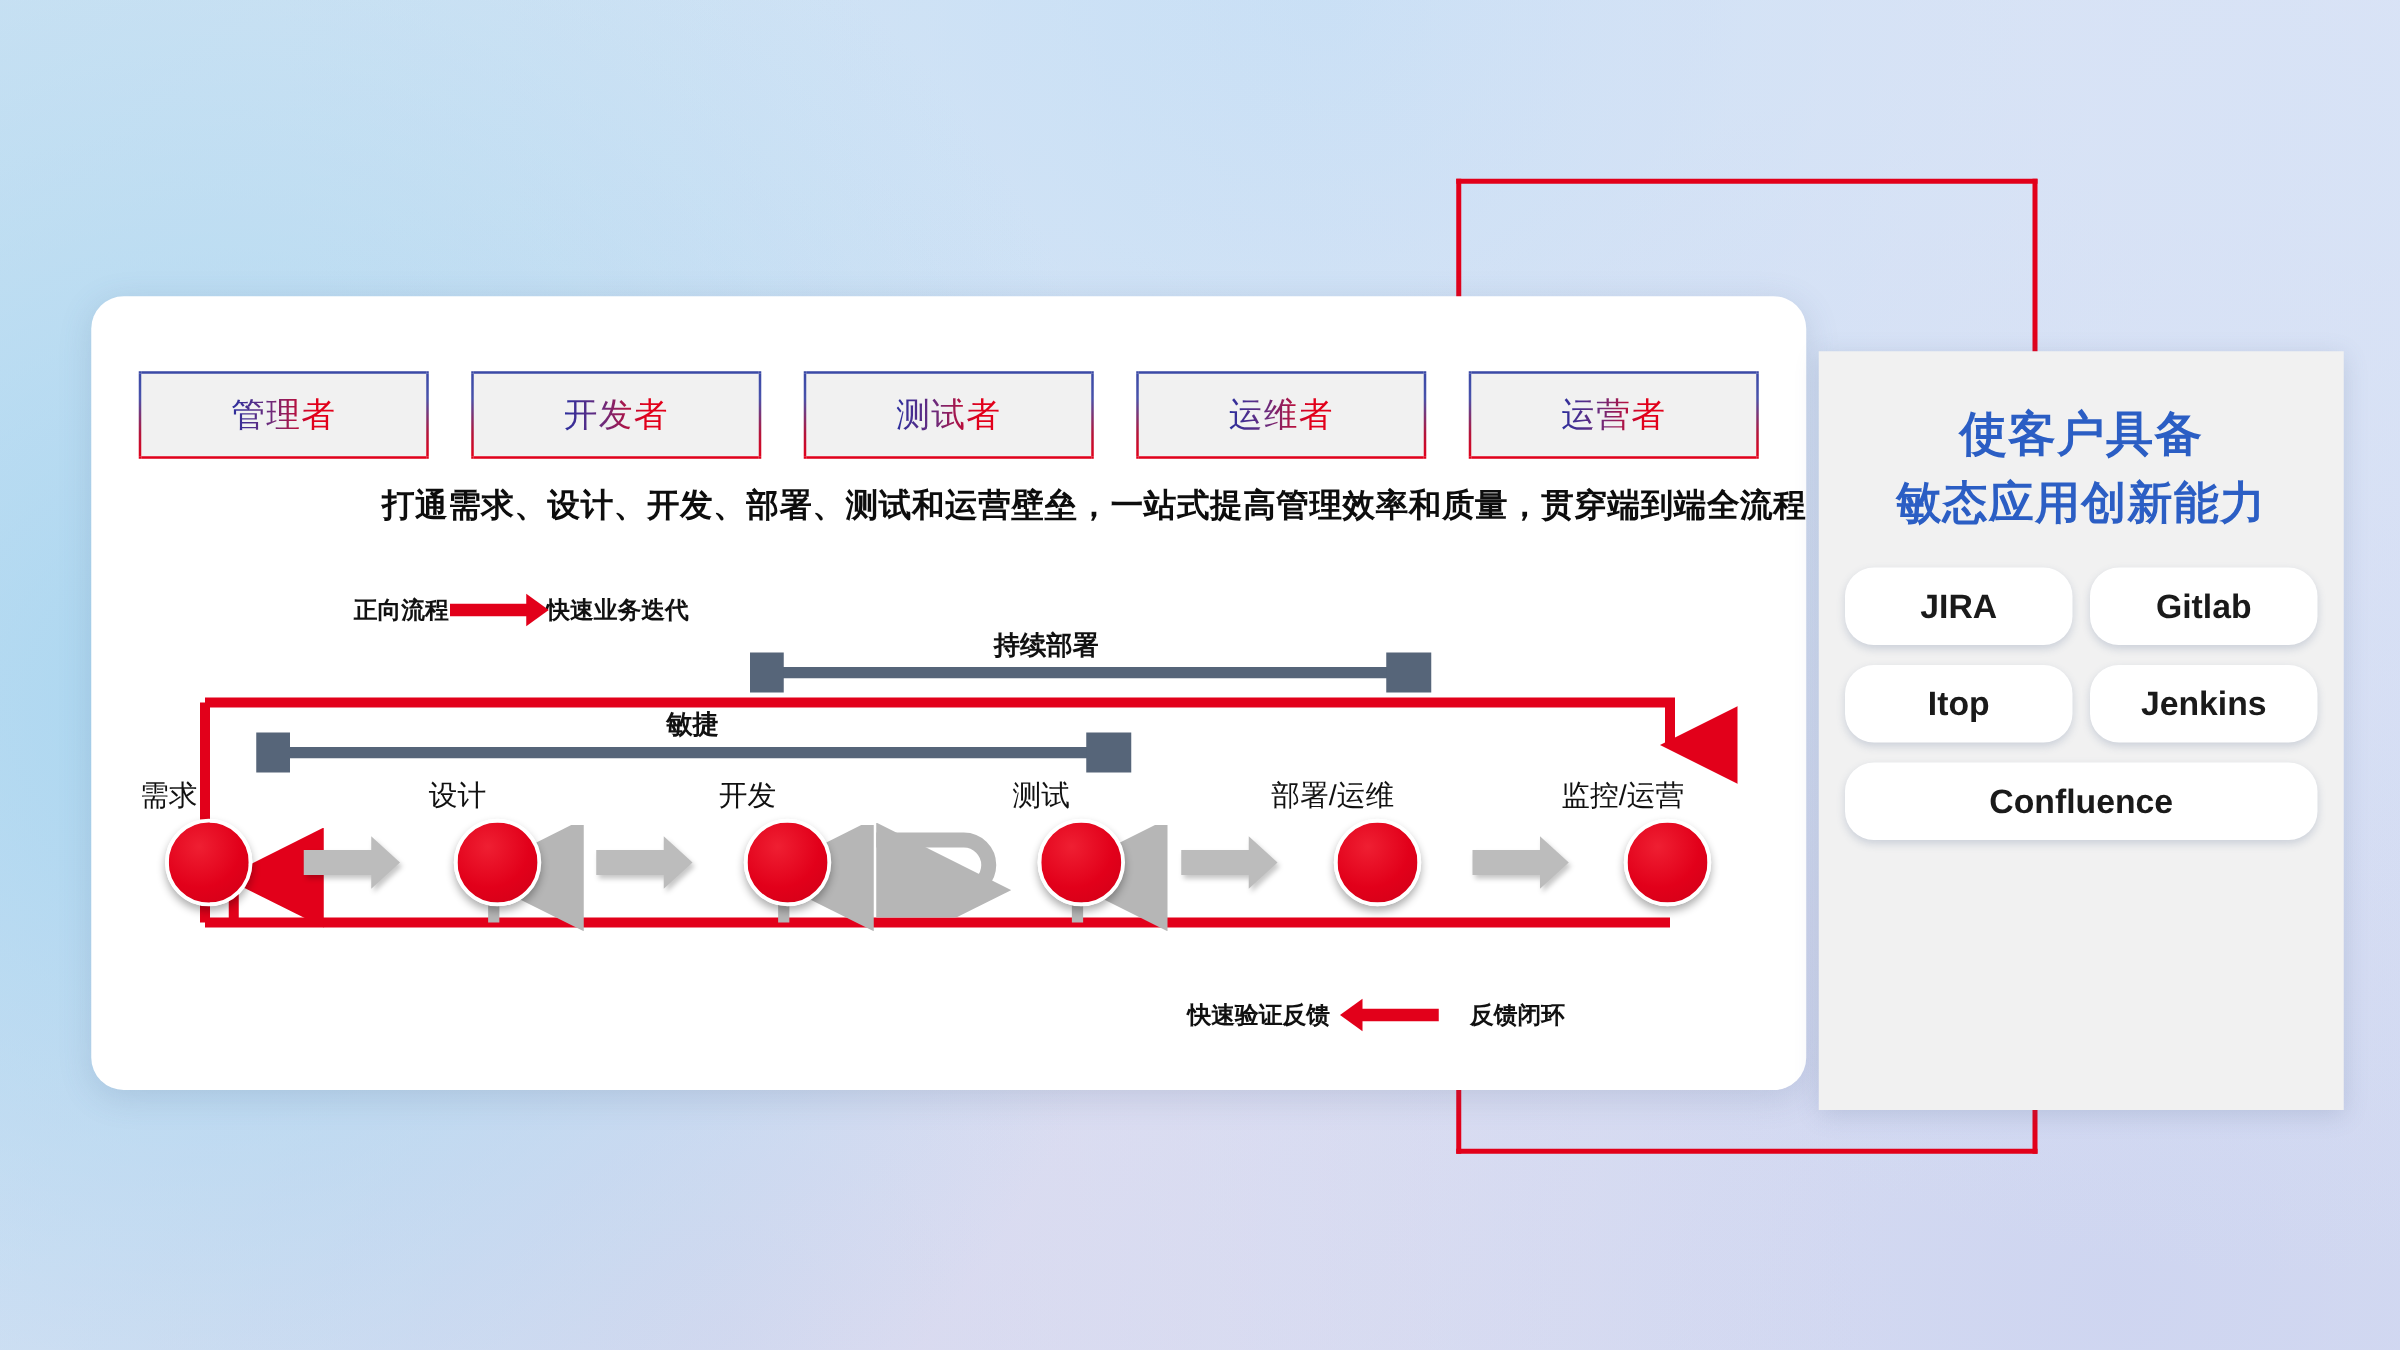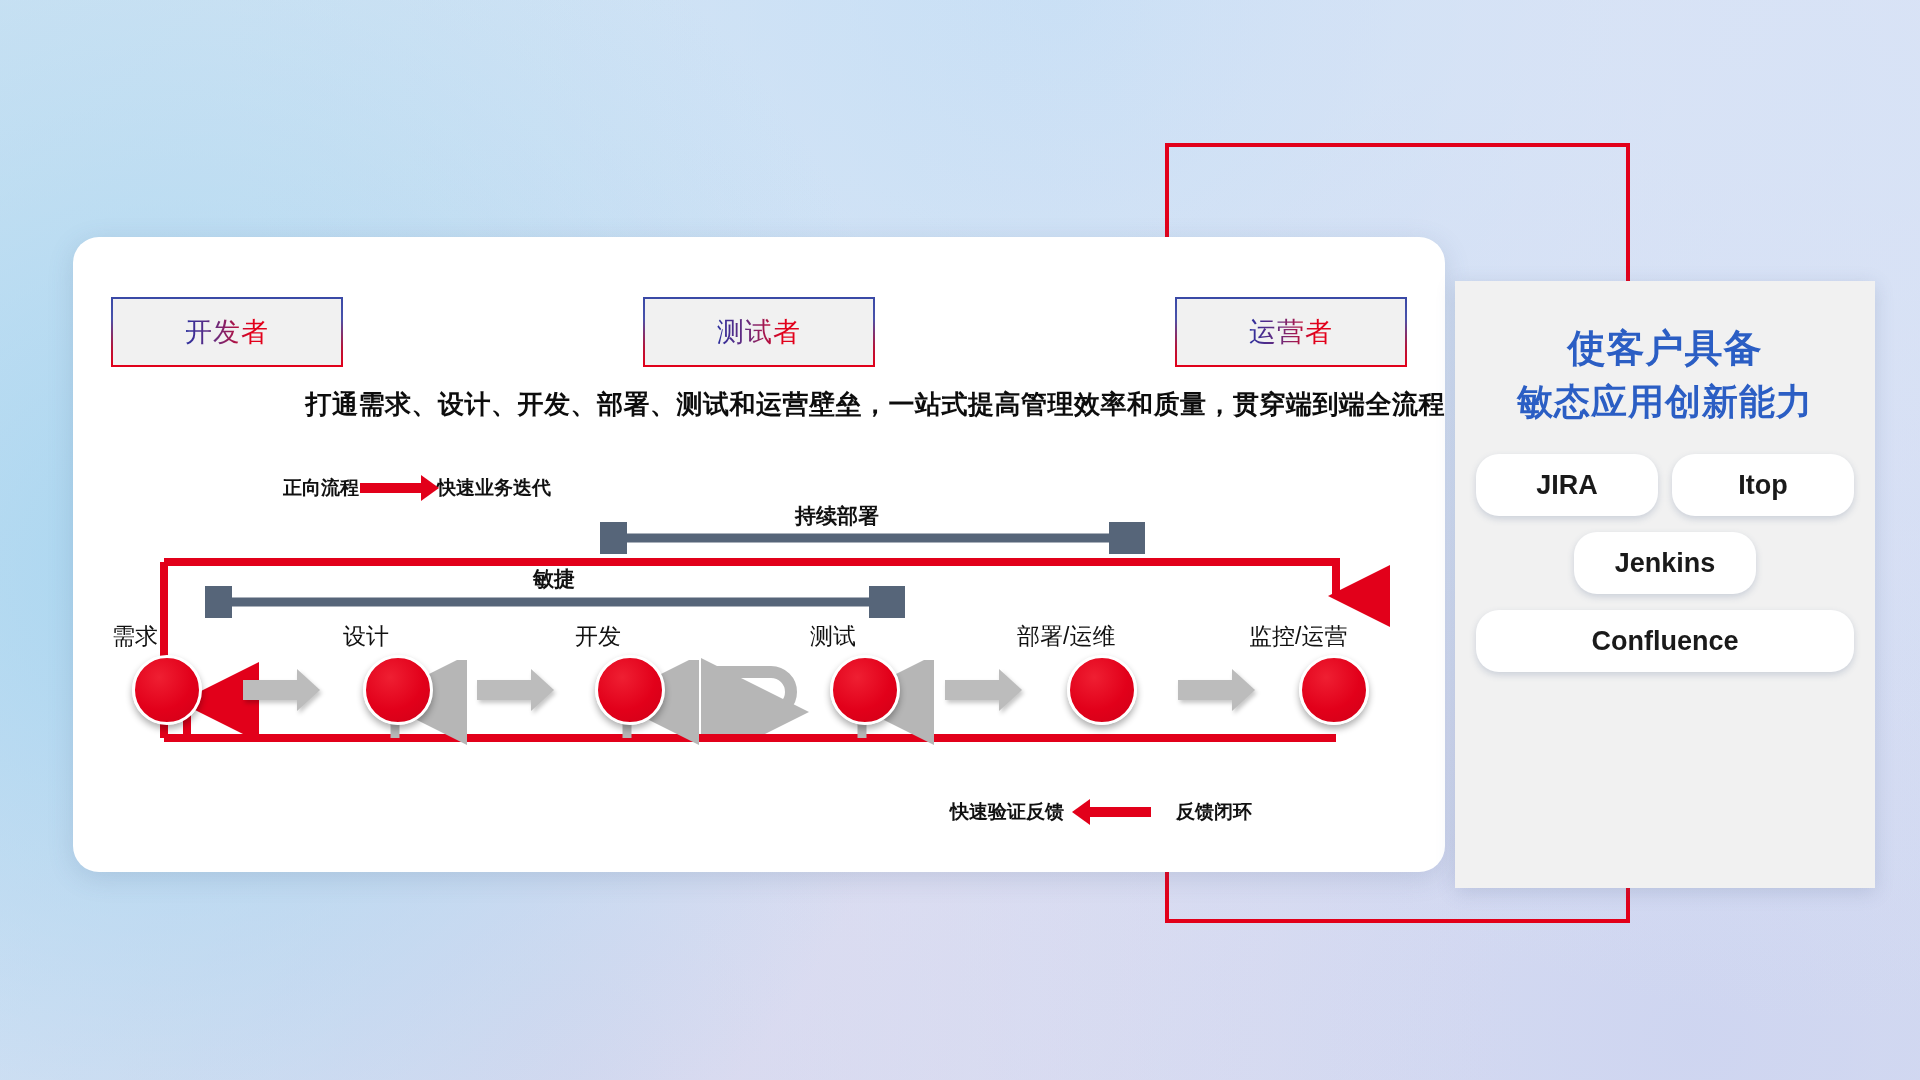--- a/index.html
+++ b/index.html
@@ -194,24 +194,30 @@
 
   <div class="bracket" style="left:1165px; top:143px; width:465px; height:0; border-width:4px 0 0 0;"></div>
   <div class="bracket" style="left:1165px; top:143px; width:0; height:780px; border-width:0 0 0 4px;"></div>
   <div class="bracket" style="left:1626px; top:143px; width:0; height:780px; border-width:0 4px 0 0;"></div>
   <div class="bracket" style="left:1165px; top:919px; width:465px; height:0; border-width:4px 0 0 0;"></div>
 
   <div id="main-card">
 
     <div id="roles">
       <div class="role-box">
+        <span class="role-label">管理者</span>
+      </div>
+      <div class="role-box">
         <span class="role-label">开发者</span>
       </div>
       <div class="role-box">
         <span class="role-label">测试者</span>
+      </div>
+      <div class="role-box">
+        <span class="role-label">运维者</span>
       </div>
       <div class="role-box">
         <span class="role-label">运营者</span>
       </div>
     </div>
 
     <div id="headline">打通需求、设计、开发、部署、测试和运营壁垒，一站式提高管理效率和质量，贯穿端到端全流程</div>
   </div>
 
   <div id="legend-forward">
@@ -304,19 +310,20 @@
     <path d="M4,16 L74,16 A20,20 0 0 1 74,56 L16,56" stroke="#b6b6b6" stroke-width="12" fill="none" marker-end="url(#greyLeft)"></path>
   </svg>
 
   <div id="tools-panel">
     <div id="tools-title">
       <div>使客户具备</div>
       <div class="line2">敏态应用创新能力</div>
     </div>
     <div id="chips">
       <div class="chip half">JIRA</div>
+      <div class="chip half">Gitlab</div>
       <div class="chip half">Itop</div>
       <div class="chip half">Jenkins</div>
       <div class="chip full">Confluence</div>
     </div>
   </div>
 
 </div>
 
 </body></html>

